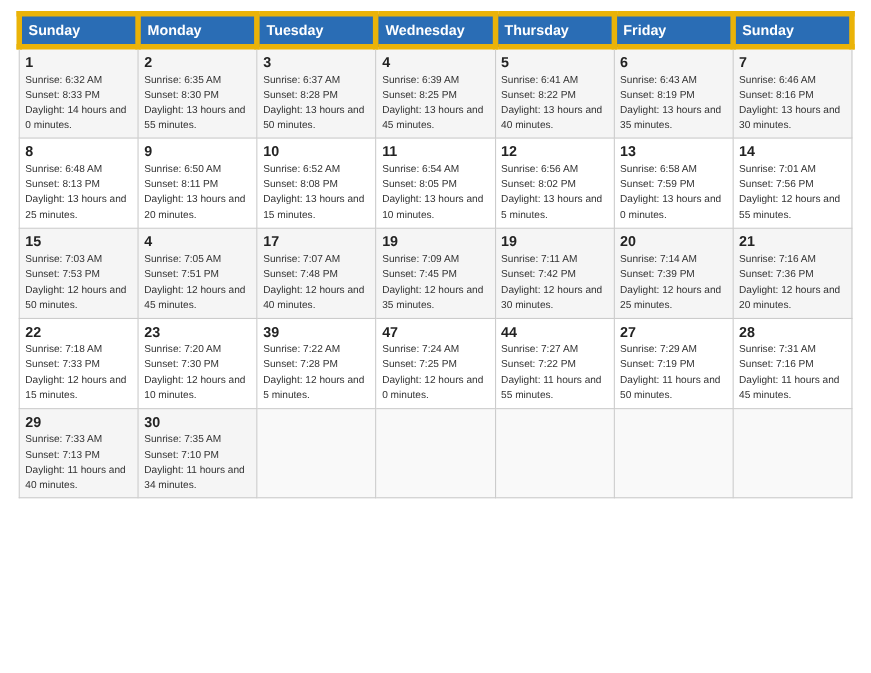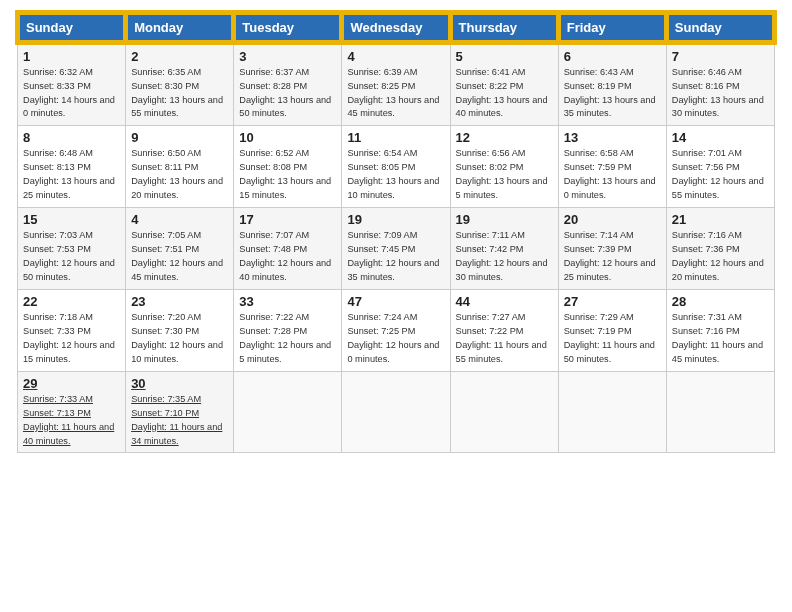--- a/index.html
+++ b/index.html
@@ -83,21 +83,20 @@
     .day-info {
       font-size: 9.2px;
       line-height: 1.5;
       color: #333;
     }
     .empty-cell {
       background: #f9f9f9 !important;
     }
     .last-row td {
       height: 68px;
-      text-decoration: underline;
     }
   </style>
 </head>
 <body>
 
 <div class="container">
 
   <table class="calendar">
     <thead>
       <tr id="days-header">
@@ -250,21 +249,21 @@
           Sunrise: 7:18 AM<br>Sunset: 7:33 PM<br>Daylight: 12 hours and 15 minutes.
         </div>
       </td>
           <td>
         <span class="day-number">23</span>
         <div class="day-info">
           Sunrise: 7:20 AM<br>Sunset: 7:30 PM<br>Daylight: 12 hours and 10 minutes.
         </div>
       </td>
           <td>
-        <span class="day-number">33</span>
+        <span class="day-number">39</span>
         <div class="day-info">
           Sunrise: 7:22 AM<br>Sunset: 7:28 PM<br>Daylight: 12 hours and 5 minutes.
         </div>
       </td>
           <td>
         <span class="day-number">47</span>
         <div class="day-info">
           Sunrise: 7:24 AM<br>Sunset: 7:25 PM<br>Daylight: 12 hours and 0 minutes.
         </div>
       </td>

